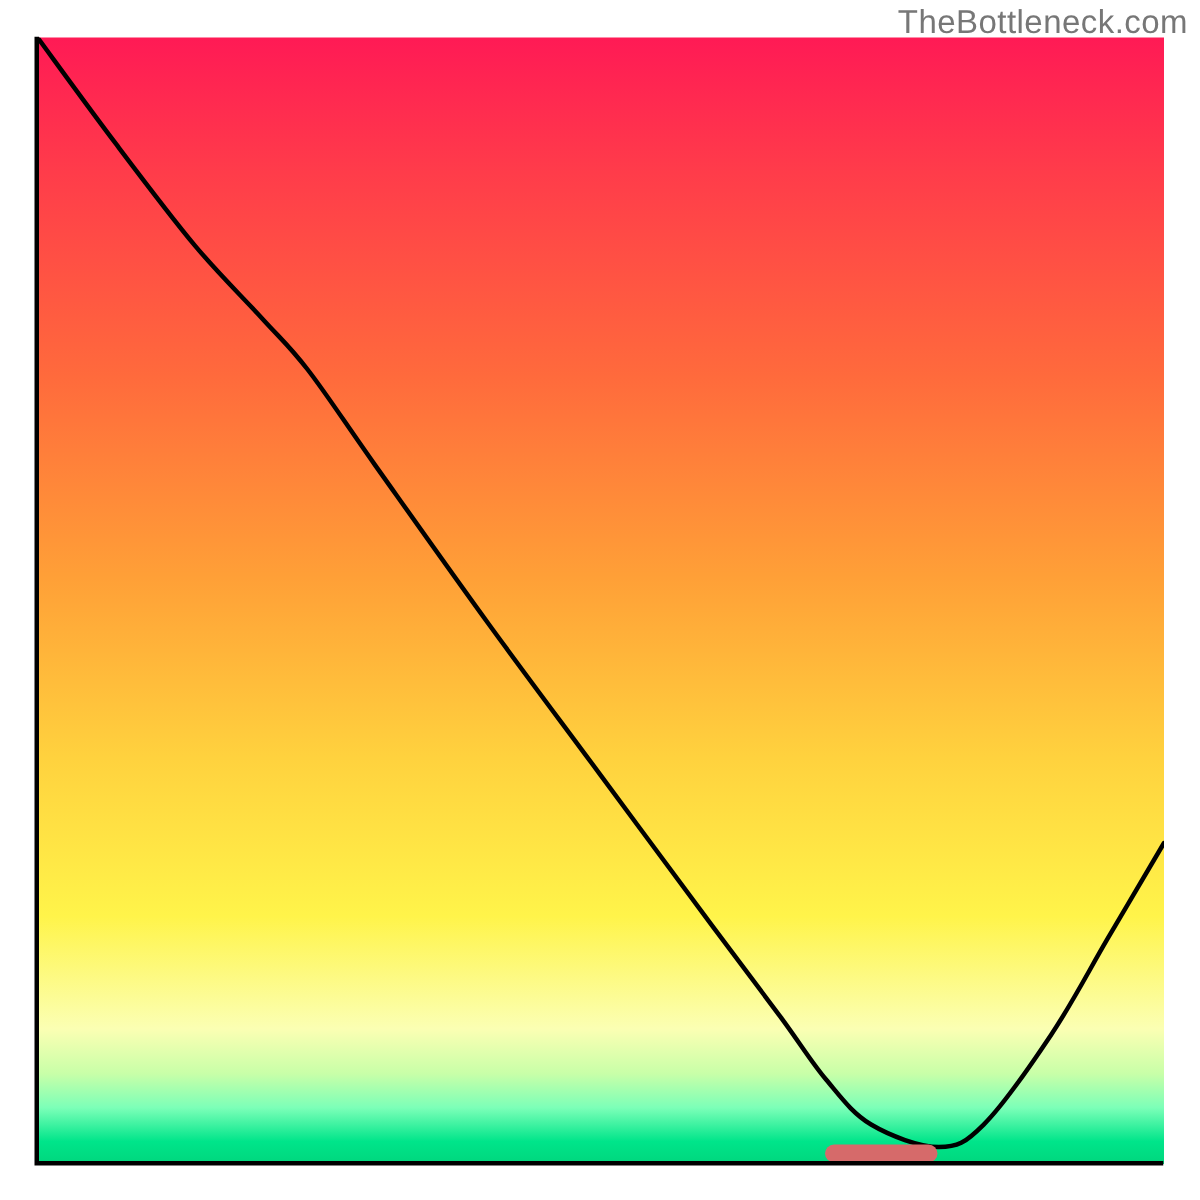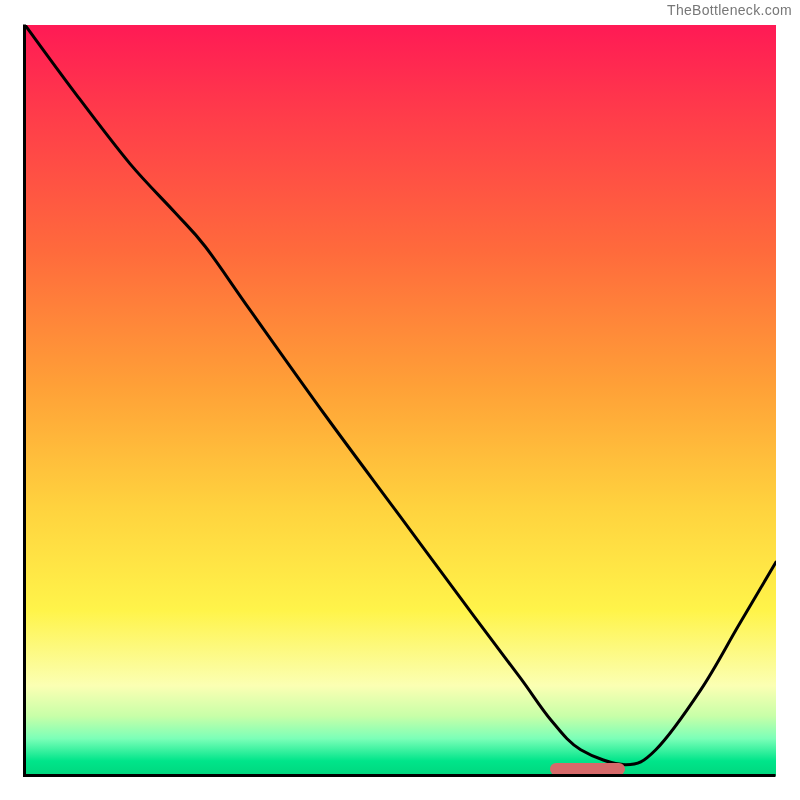--- a/index.html
+++ b/index.html
@@ -13,21 +13,21 @@
   }
   .canvas-wrap {
     position: relative;
     width: 800px;
     height: 800px;
   }
   .watermark {
     position: absolute;
     top: 2px;
     right: 8px;
-    font-size: 14px;
+    font-size: 22px;
     color: #777;
     font-weight: 500;
     letter-spacing: 0.3px;
     z-index: 40;
   }
   .plot-area {
     position: absolute;
     left: 24.5px;
     top: 24.5px;
     width: 751px;

